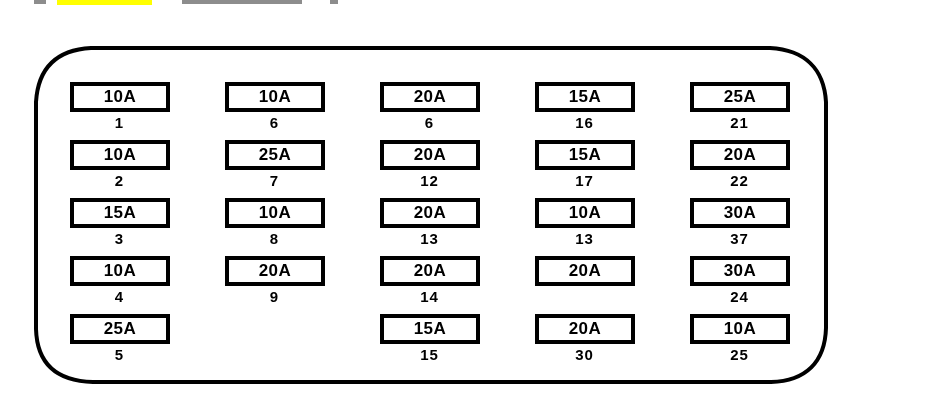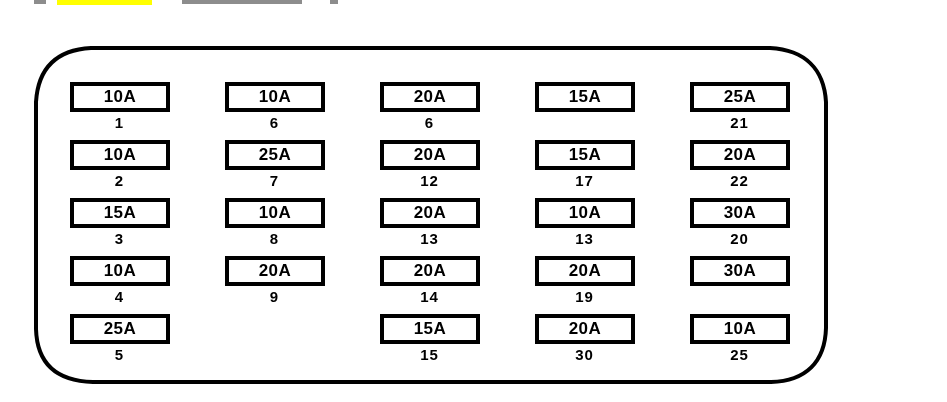--- a/index.html
+++ b/index.html
@@ -192,54 +192,55 @@
     </div>
     <div class="fuse-slot">
       <div class="fuse-body">15A</div>
       <div class="fuse-number">15</div>
     </div>
   </div>
 
   <div class="fuse-column" style="left:528px;">
     <div class="fuse-slot">
       <div class="fuse-body">15A</div>
+      <div class="fuse-number">16</div>
     </div>
     <div class="fuse-slot">
       <div class="fuse-body">15A</div>
       <div class="fuse-number">17</div>
     </div>
     <div class="fuse-slot">
       <div class="fuse-body">10A</div>
       <div class="fuse-number">13</div>
     </div>
     <div class="fuse-slot">
       <div class="fuse-body">20A</div>
-      <div class="fuse-number">19</div>
     </div>
     <div class="fuse-slot">
       <div class="fuse-body">20A</div>
       <div class="fuse-number">30</div>
     </div>
   </div>
 
   <div class="fuse-column" style="left:683px;">
     <div class="fuse-slot">
       <div class="fuse-body">25A</div>
       <div class="fuse-number">21</div>
     </div>
     <div class="fuse-slot">
       <div class="fuse-body">20A</div>
       <div class="fuse-number">22</div>
     </div>
     <div class="fuse-slot">
       <div class="fuse-body">30A</div>
-      <div class="fuse-number">20</div>
+      <div class="fuse-number">37</div>
     </div>
     <div class="fuse-slot">
       <div class="fuse-body">30A</div>
+      <div class="fuse-number">24</div>
     </div>
     <div class="fuse-slot">
       <div class="fuse-body">10A</div>
       <div class="fuse-number">25</div>
     </div>
   </div>
 
 </div>
 
 </body></html>

